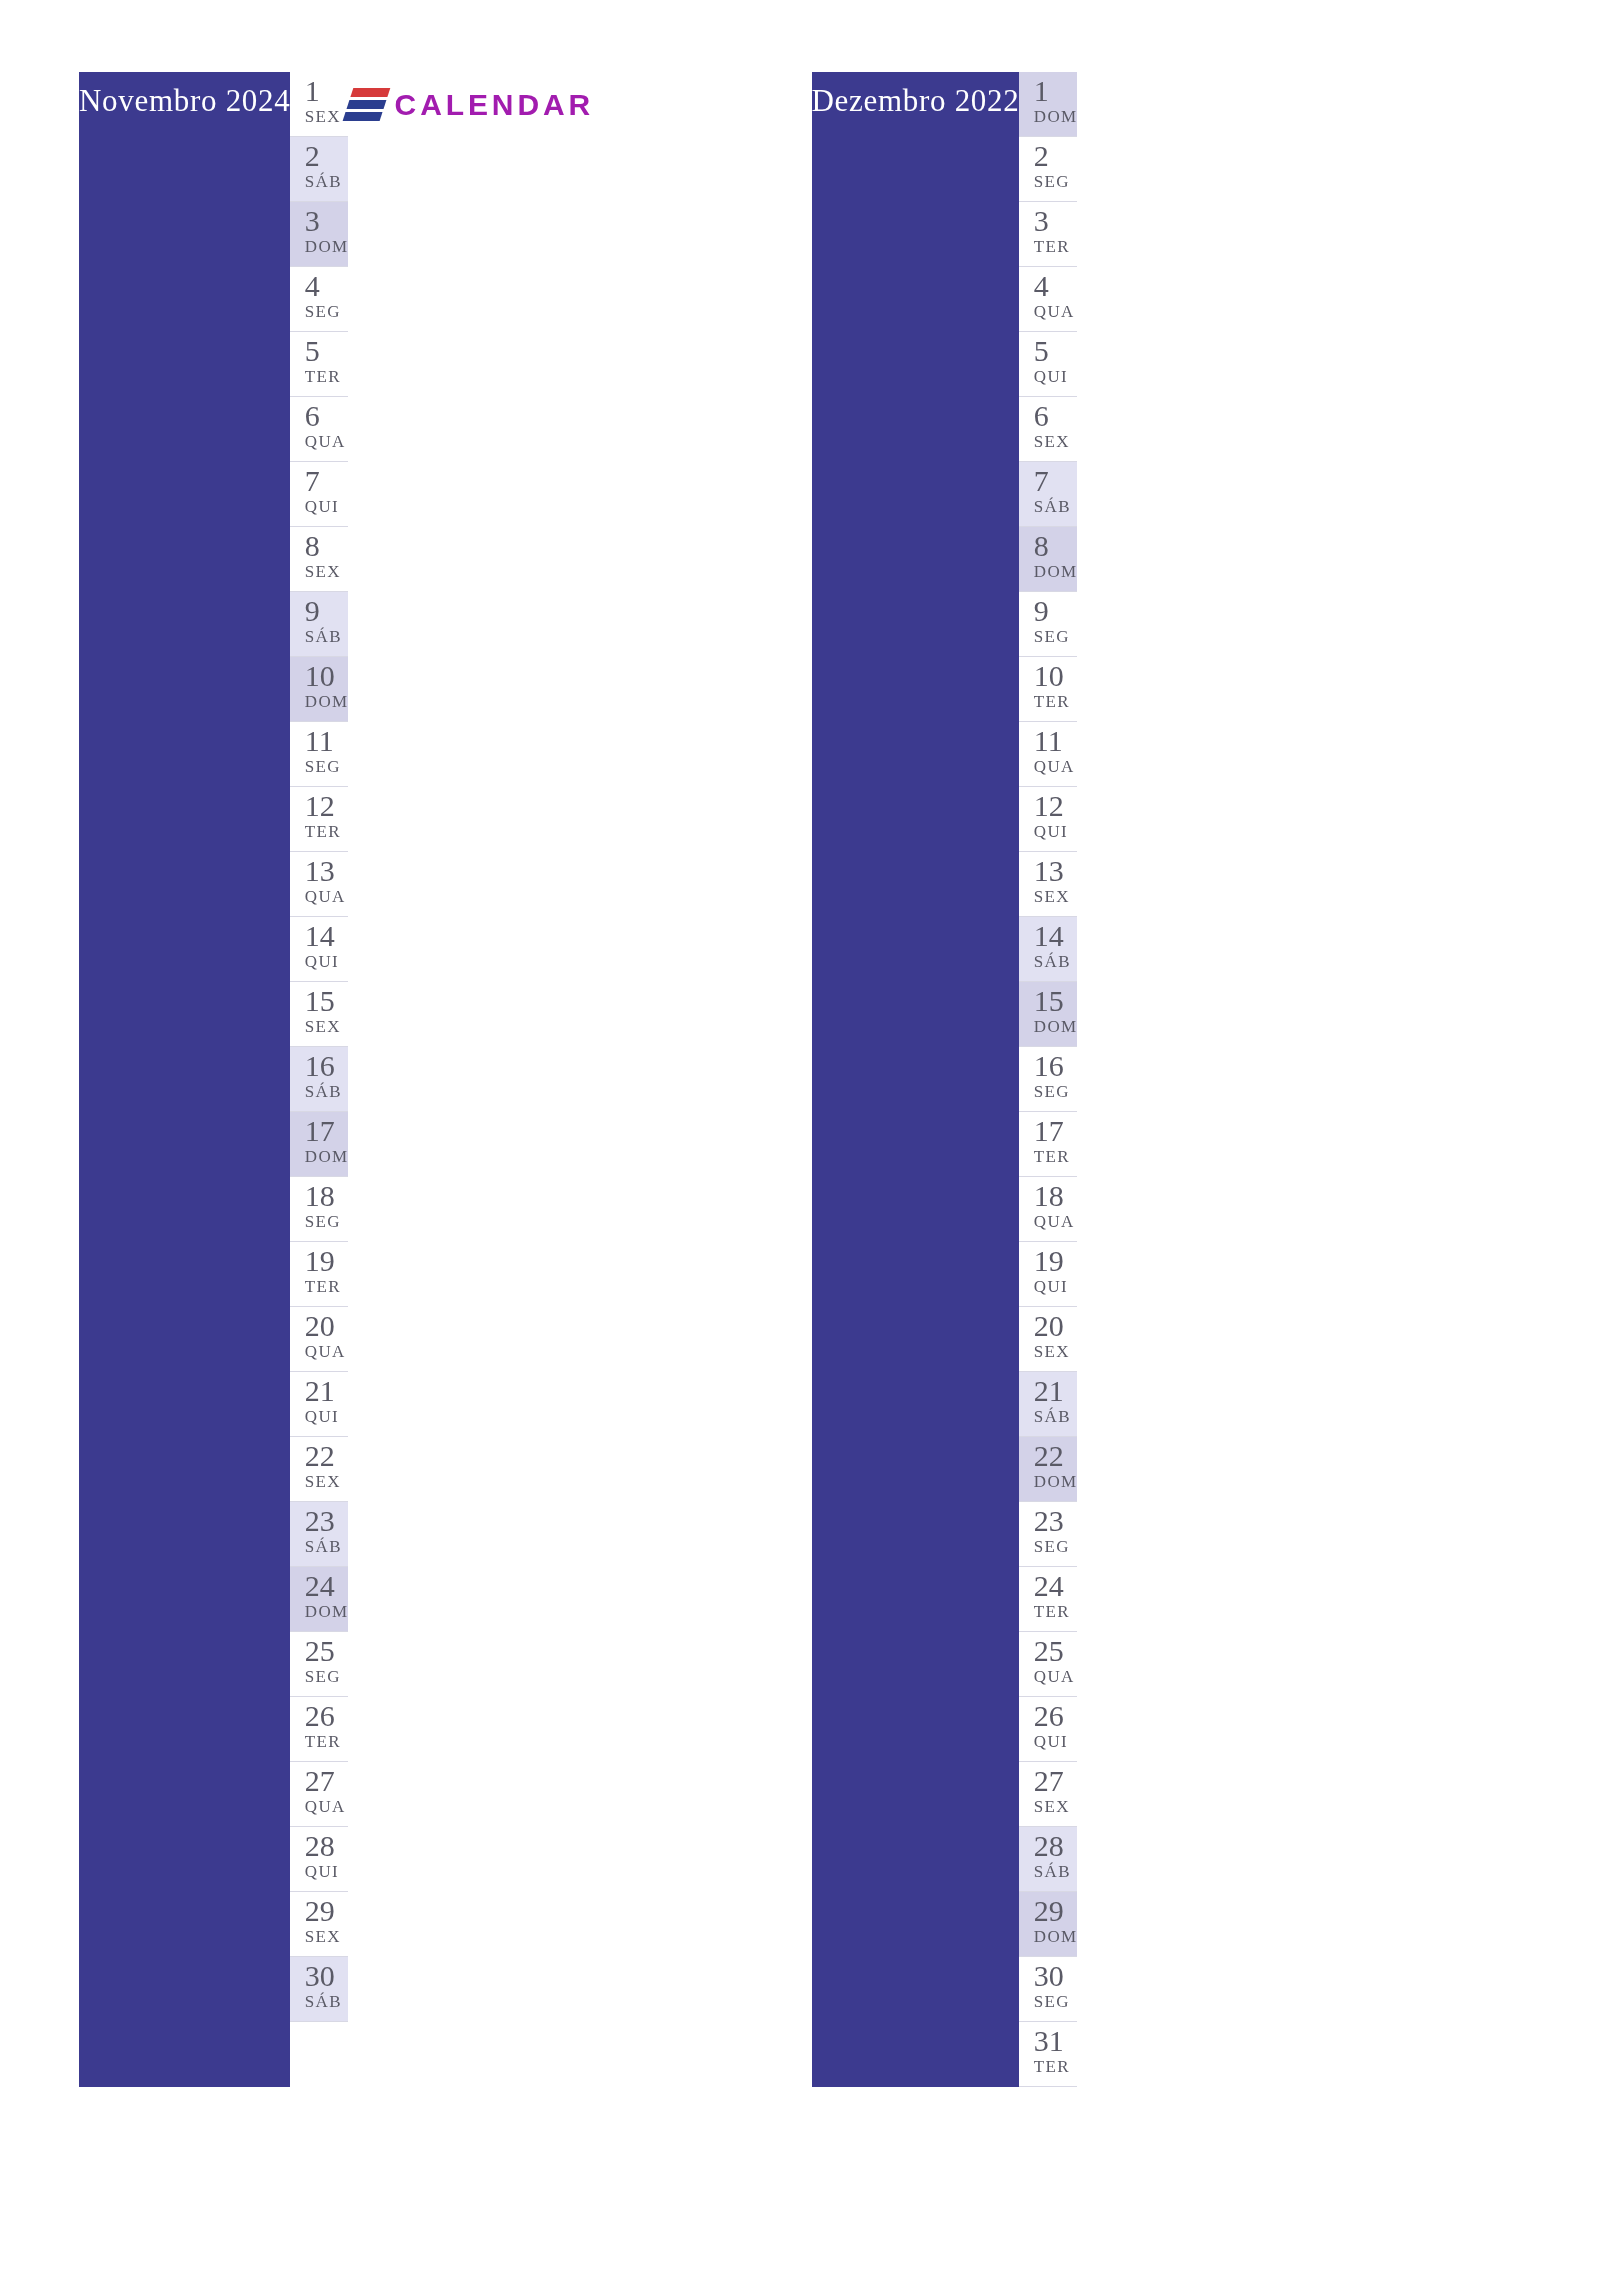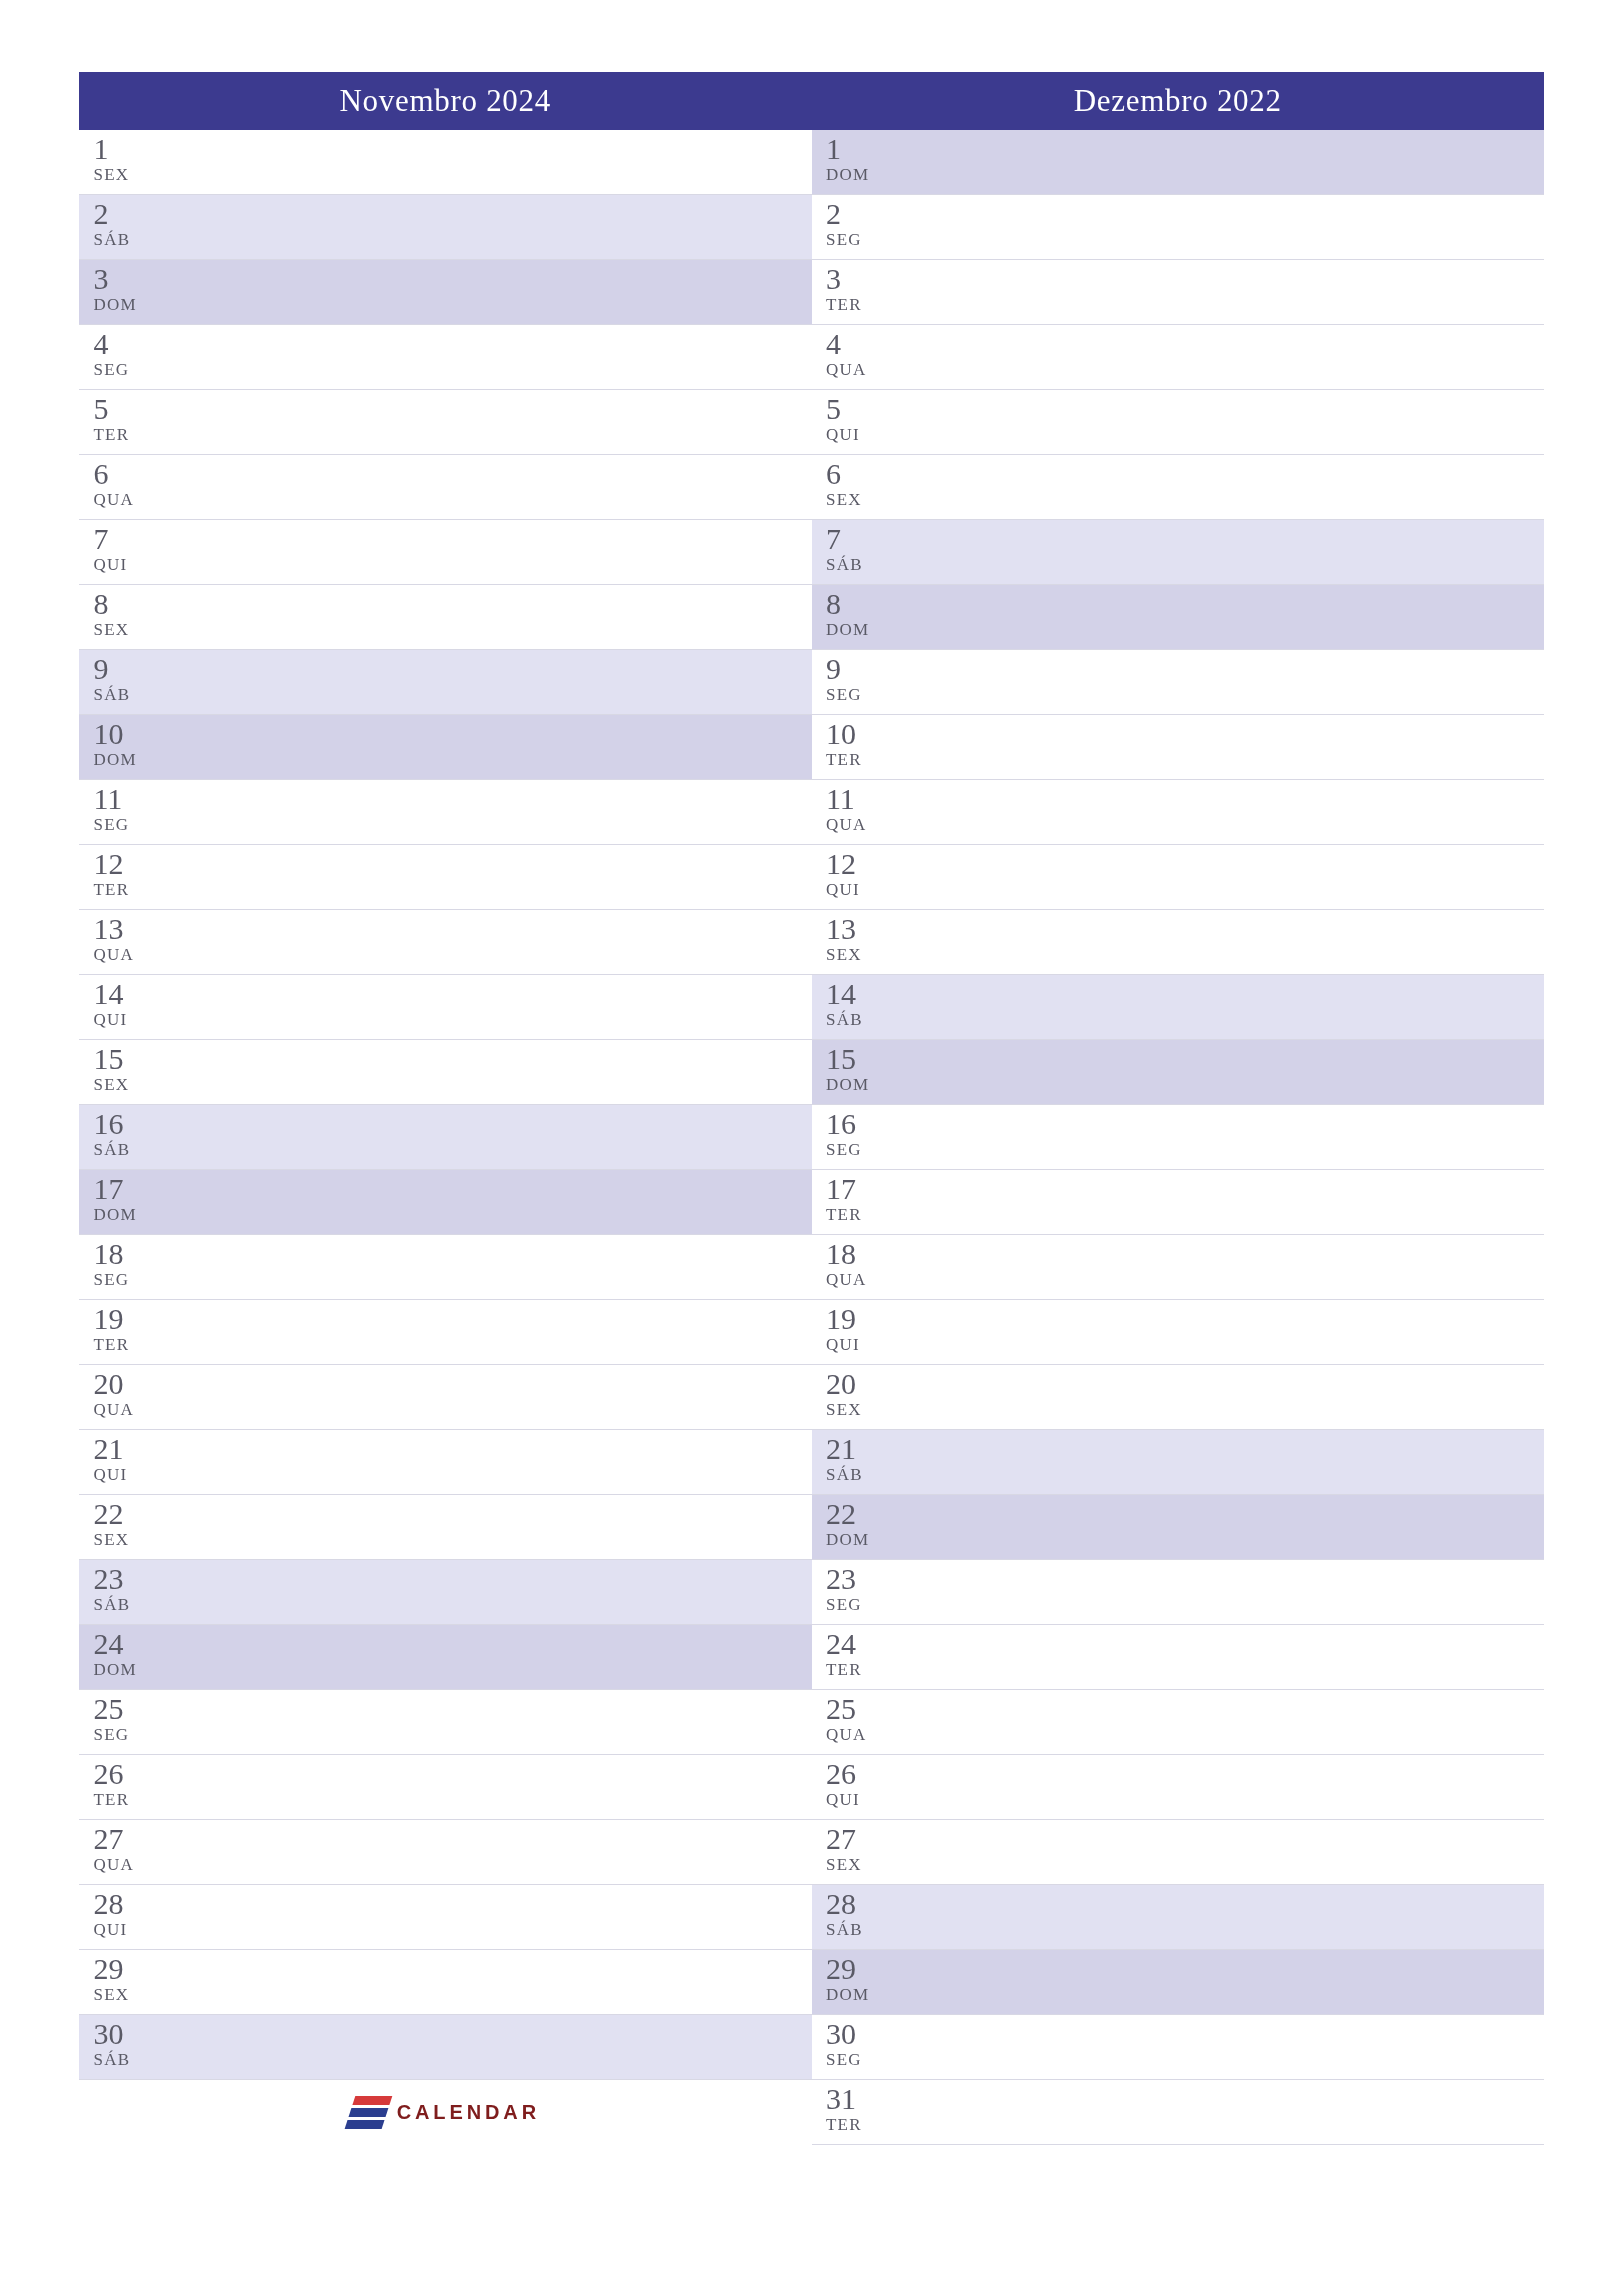--- a/index.html
+++ b/index.html
@@ -10,21 +10,21 @@
     padding: 72px 79px 0 79px;
   }
   .calendar-wrap {
     width: 100%;
     display: flex;
     gap: 0;
   }
   .month-col {
     flex: 1;
     display: flex;
-    flex-direction: column;
+    flex-direction: row;
   }
   .month-header {
     background: #3c3a8f;
     color: #ffffff;
     text-align: center;
     font-size: 31px;
     font-weight: 400;
     padding: 10.5px 0 11.8px 0;
     letter-spacing: 0.7px;
   }
@@ -61,23 +61,23 @@
     flex-direction: column;
     gap: 2.6px;
     transform: skewX(-18deg);
   }
   .logo-7 .bar { width: 37px; height: 9.2px; }
   .logo-7 .r { background: #d63a3a; }
   .logo-7 .b { background: #2b3e8f; }
   .logo-text {
     font-family: Arial, Helvetica, sans-serif;
     font-weight: 900;
-    font-size: 20px;
+    font-size: 30px;
     letter-spacing: 3.9px;
-    color: #7f1d1d;
+    color: #a21caf;
   }
 </style>
 </head>
 <body>
 
 <div class="calendar-wrap">
   <div class="month-col">
     <div class="month-header">Novembro 2024</div>
     <div>
         <div class="day-row ">

